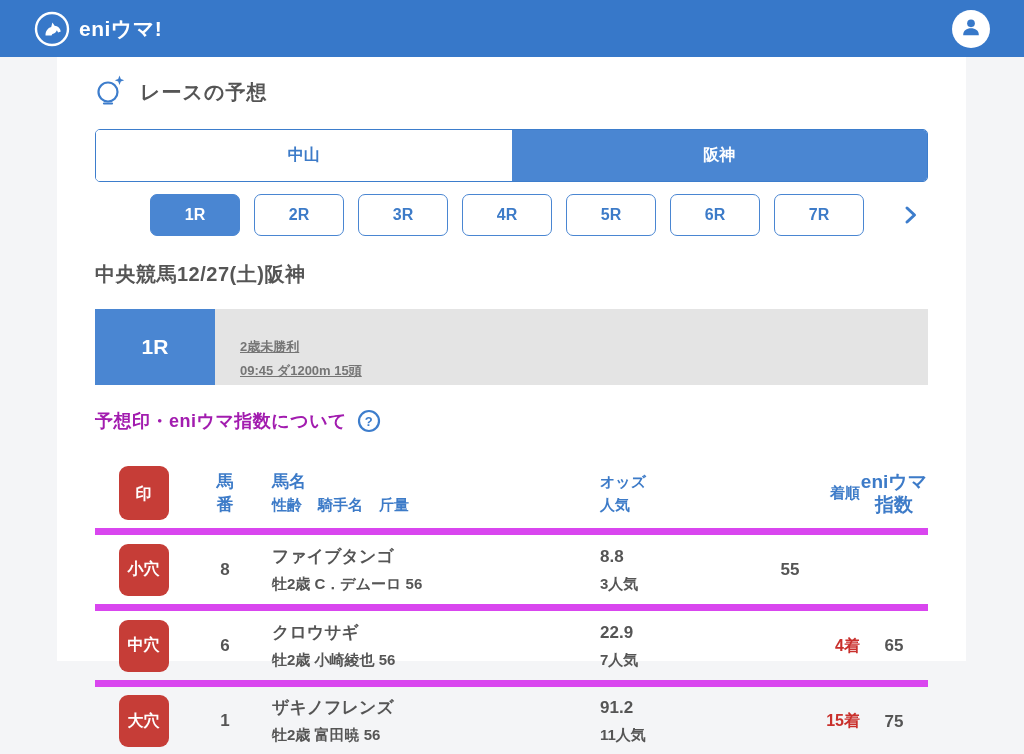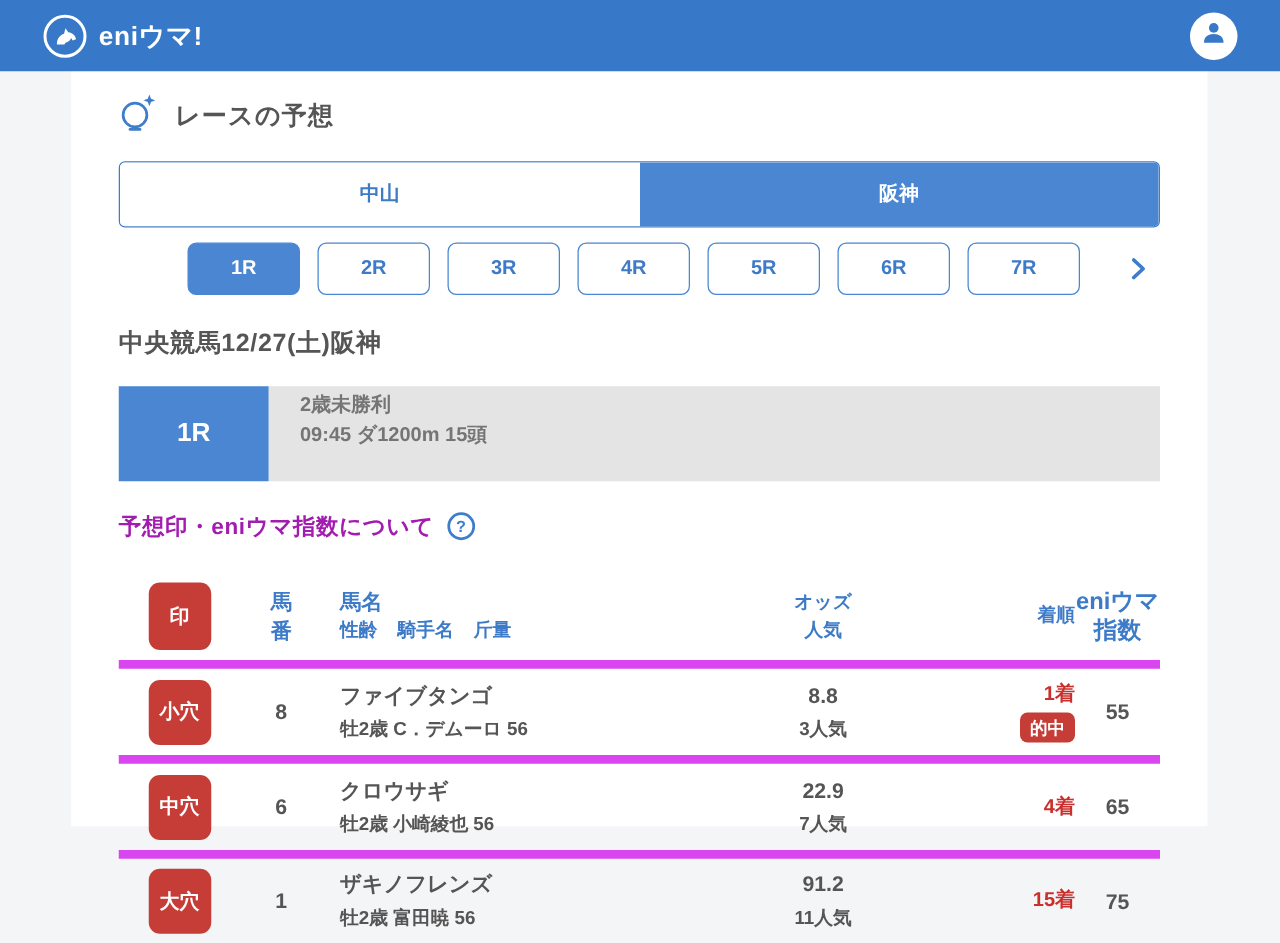--- a/index.html
+++ b/index.html
@@ -50,43 +50,43 @@
   .race-btn.selected { background:#4a86d2; color:#fff; }
   .race-nav-next { margin-left:auto; margin-right:10px; cursor:pointer;
     display:flex; align-items:center; }
   
   .breadcrumb { margin-top:25px; display:flex; 
     font-size:20px; color:#555; letter-spacing:.5px; }
   
   .race-info { margin-top:21px; height:76px; display:flex; }
   .race-info-no { width:120px; background:#4a86d2; color:#fff; font-size:21px;
     display:flex; align-items:center; justify-content:center; }
-  .race-info-body { flex:1; background:#e4e4e4; color:#757575; font-size:16px;
-    line-height:24px; padding:4px 0 0 25px; }
+  .race-info-body { flex:1; background:#e4e4e4; color:#757575; font-size:13px;
+    line-height:24px; padding:26px 0 0 25px;text-decoration:underline; }
   
   .about-row { margin-top:24px; display:flex; align-items:flex-start; gap:10px;
     font-size:18px; color:#a21caf; letter-spacing:.5px; }
   .about-row svg { cursor:pointer; }
   
   .pred-table { margin-top:20px; }
   .trow { display:grid; grid-template-columns:97px 66px 1fr 120px 140px 68px;
     align-items:center; }
   .thead { height:70px; color:#3d7bc8; font-size:15px; line-height:23px; }
   .tbody-row { height:76px; border-top:7px solid #d946ef; color:#555; }
   .tbody-row:last-child { border-bottom:1px solid #e3e3e3; }
   .cell-mark { display:flex; justify-content:center; }
   .mark-badge {
     width:50px; height:52px; background:#c63d37; color:#fff; border-radius:9px;
     display:flex; align-items:center; justify-content:center; font-size:16px;
   }
   .cell-number { text-align:center; font-size:17px; }
   .cell-name { padding-left:14px; font-size:17px; line-height:27px; }
   .name-sub { font-size:15px; display:flex; gap:16px; }
   .thead .cell-name { line-height:23px; }
-  .cell-odds { text-align:center; padding-right:3px; font-size:17px; line-height:27px; }
+  .cell-odds { text-align:left; padding-right:3px; font-size:17px; line-height:27px; }
   .odds-sub, .thead .cell-odds { font-size:15px; }
   .thead .cell-odds { line-height:23px; }
   .cell-result { text-align:right; color:#c9302c; font-size:16px; line-height:22px; }
   .thead .cell-result { color:#3d7bc8; font-size:15px; }
   .hit-badge { display:inline-block; margin-top:3px; background:#c63d37; color:#fff;
     font-size:14px; border-radius:6px; padding:4px 8px; line-height:16px; }
   .cell-index { text-align:center; font-size:17px; line-height:23px; }
   .thead .cell-index { font-size:19px; }
 </style>
 </head>
@@ -204,24 +204,20 @@
       </div>
       <div class="cell-number">8</div>
       <div class="cell-name">
         <div>ファイブタンゴ</div>
         <div class="name-sub">牡2歳 C．デムーロ 56</div>
       </div>
       <div class="cell-odds">
         <div>8.8</div>
         <div class="odds-sub">3人気</div>
       </div>
-      <div class="cell-result">
-        <div>1着</div>
-        <span class="hit-badge">的中</span>
-      </div>
       <div class="cell-index">55</div>
     </div>
 
     <div class="trow tbody-row">
       <div class="cell-mark">
         <span class="mark-badge">中穴</span>
       </div>
       <div class="cell-number">6</div>
       <div class="cell-name">
         <div>クロウサギ</div>

